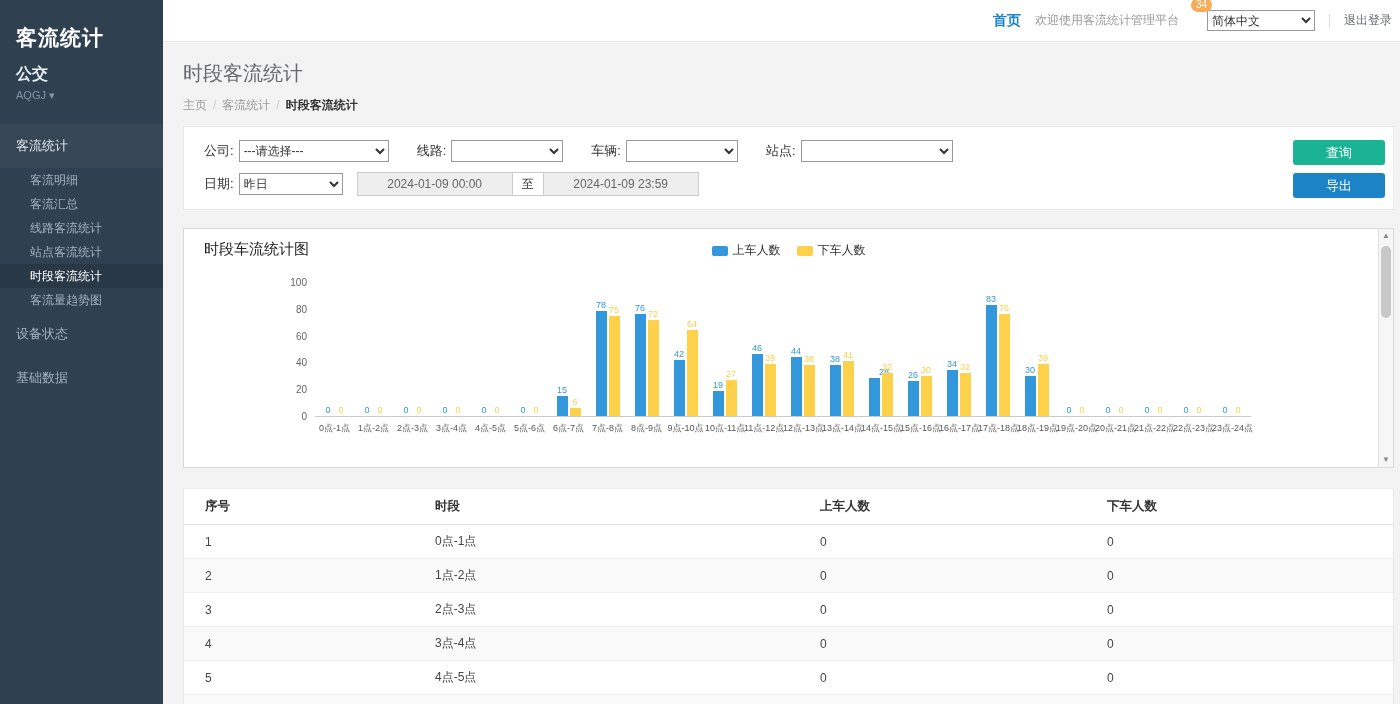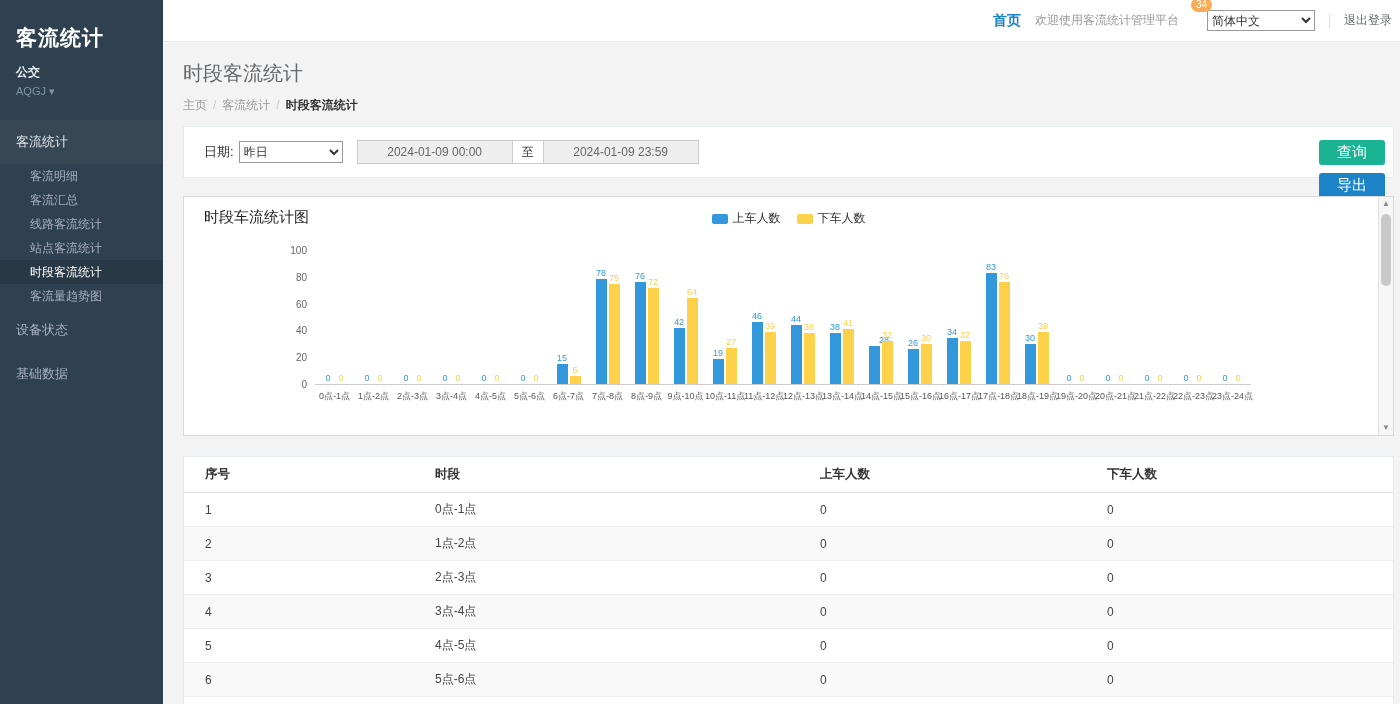--- a/index.html
+++ b/index.html
@@ -4,21 +4,21 @@
 <style>
   *{box-sizing:border-box;margin:0;padding:0}
   html,body{width:1400px;height:704px;overflow:hidden;background:#f3f3f4;
     font-family:"Liberation Sans","DejaVu Sans",sans-serif;}
   .app{display:flex;width:1400px;height:704px}
 
   
   .sidebar{width:163px;flex-shrink:0;background:#2f4050;color:#a7b1c2;overflow:hidden}
   .brand{font-size:21px;font-weight:bold;color:#fff;padding:24px 16px 12px;letter-spacing:1px}
   .profile{padding:0 16px 6px}
-  .profile .org{color:#e8edf2;font-size:12px;font-weight:bold;margin-bottom:4px}
+  .profile .org{color:#e8edf2;font-size:16px;font-weight:bold;margin-bottom:4px}
   .profile .user{color:#8095a8;font-size:11px;cursor:pointer}
   #side-nav{margin-top:16px}
   .nav-parent{padding:13px 16px;font-size:13px;color:#a7b1c2;cursor:pointer}
   .nav-section.open>.nav-parent{background:rgba(255,255,255,0.04);color:#dfe4ea}
   .nav-child{padding:6px 16px 6px 30px;font-size:12px;color:#a7b1c2;cursor:pointer;line-height:12px}
   .nav-child.active{background:#293846;color:#fff}
 
   
   .main{flex:1;display:flex;flex-direction:column;min-width:0}
   .topbar{height:42px;background:#fff;border-bottom:1px solid #e7eaec;display:flex;
@@ -47,21 +47,21 @@
   .filter-row{display:flex;align-items:center}
   .filter-row + .filter-row{margin-top:10px}
   .f-label{font-size:13px;color:#333;margin-right:5px;white-space:nowrap}
   .f-select{height:22px;font-size:12px;color:#333;border:1px solid #999;background:#fff;margin-right:28px}
   .sel-company{width:150px}.sel-line{width:112px}.sel-vehicle{width:112px}.sel-station{width:152px}
   .sel-preset{width:104px;margin-right:14px}
   .date-input{width:156px;height:24px;background:#eee;border:1px solid #ccc;color:#666;
     font-size:12px;text-align:center;font-family:inherit}
   .date-sep{height:24px;line-height:22px;padding:0 9px;border:1px solid #ccc;margin:0 -1px;
     background:#fff;font-size:12px;color:#333;display:inline-block}
-  .btn{position:absolute;right:8px;width:66px;height:25px;font-size:15px;color:#fff;border:none;
+  .btn{position:absolute;right:8px;width:92px;height:25px;font-size:13px;color:#fff;border:none;
     border-radius:3px;cursor:pointer;font-family:inherit}
   .btn-query{top:13px;background:#1ab394}
   .btn-export{top:46px;background:#1c84c6}
 
   
   .chart-card{margin-top:18px;height:240px;position:relative;border-color:#d9d9d9}
   .chart-header{padding:11px 30px 0 20px;position:relative}
   .chart-title{font-size:15px;font-weight:normal;color:#222}
   .legend{position:absolute;top:13px;left:50%;transform:translateX(-50%);display:flex;gap:16px;align-items:center}
   .legend-item{display:flex;align-items:center;gap:5px;font-size:12px;color:#333;cursor:pointer}
@@ -140,20 +140,32 @@
     </header>
 
     <div class="content">
 
       <div class="page-heading">
         <div class="page-title">时段客流统计</div>
         <div class="breadcrumb" id="breadcrumb"><span class="bc-item">主页</span><span class="bc-sep">/</span><span class="bc-item">客流统计</span><span class="bc-sep">/</span><span class="bc-item active">时段客流统计</span></div>
       </div>
 
       <div class="card filter-card">
+        <div class="filter-row">
+          <span class="f-label">公司:</span>
+          <select class="f-select sel-company">
+            <option>---请选择---</option>
+          </select>
+          <span class="f-label">线路:</span>
+          <select class="f-select sel-line"></select>
+          <span class="f-label">车辆:</span>
+          <select class="f-select sel-vehicle"></select>
+          <span class="f-label">站点:</span>
+          <select class="f-select sel-station"></select>
+        </div>
         <div class="filter-row">
           <span class="f-label">日期:</span>
           <select class="f-select sel-preset">
             <option>昨日</option>
           </select>
           <input class="date-input" readonly="" value="2024-01-09 00:00" style="">
           <span class="date-sep">至</span>
           <input class="date-input" readonly="" value="2024-01-09 23:59" style="">
         </div>
         <button class="btn btn-query">查询</button>

